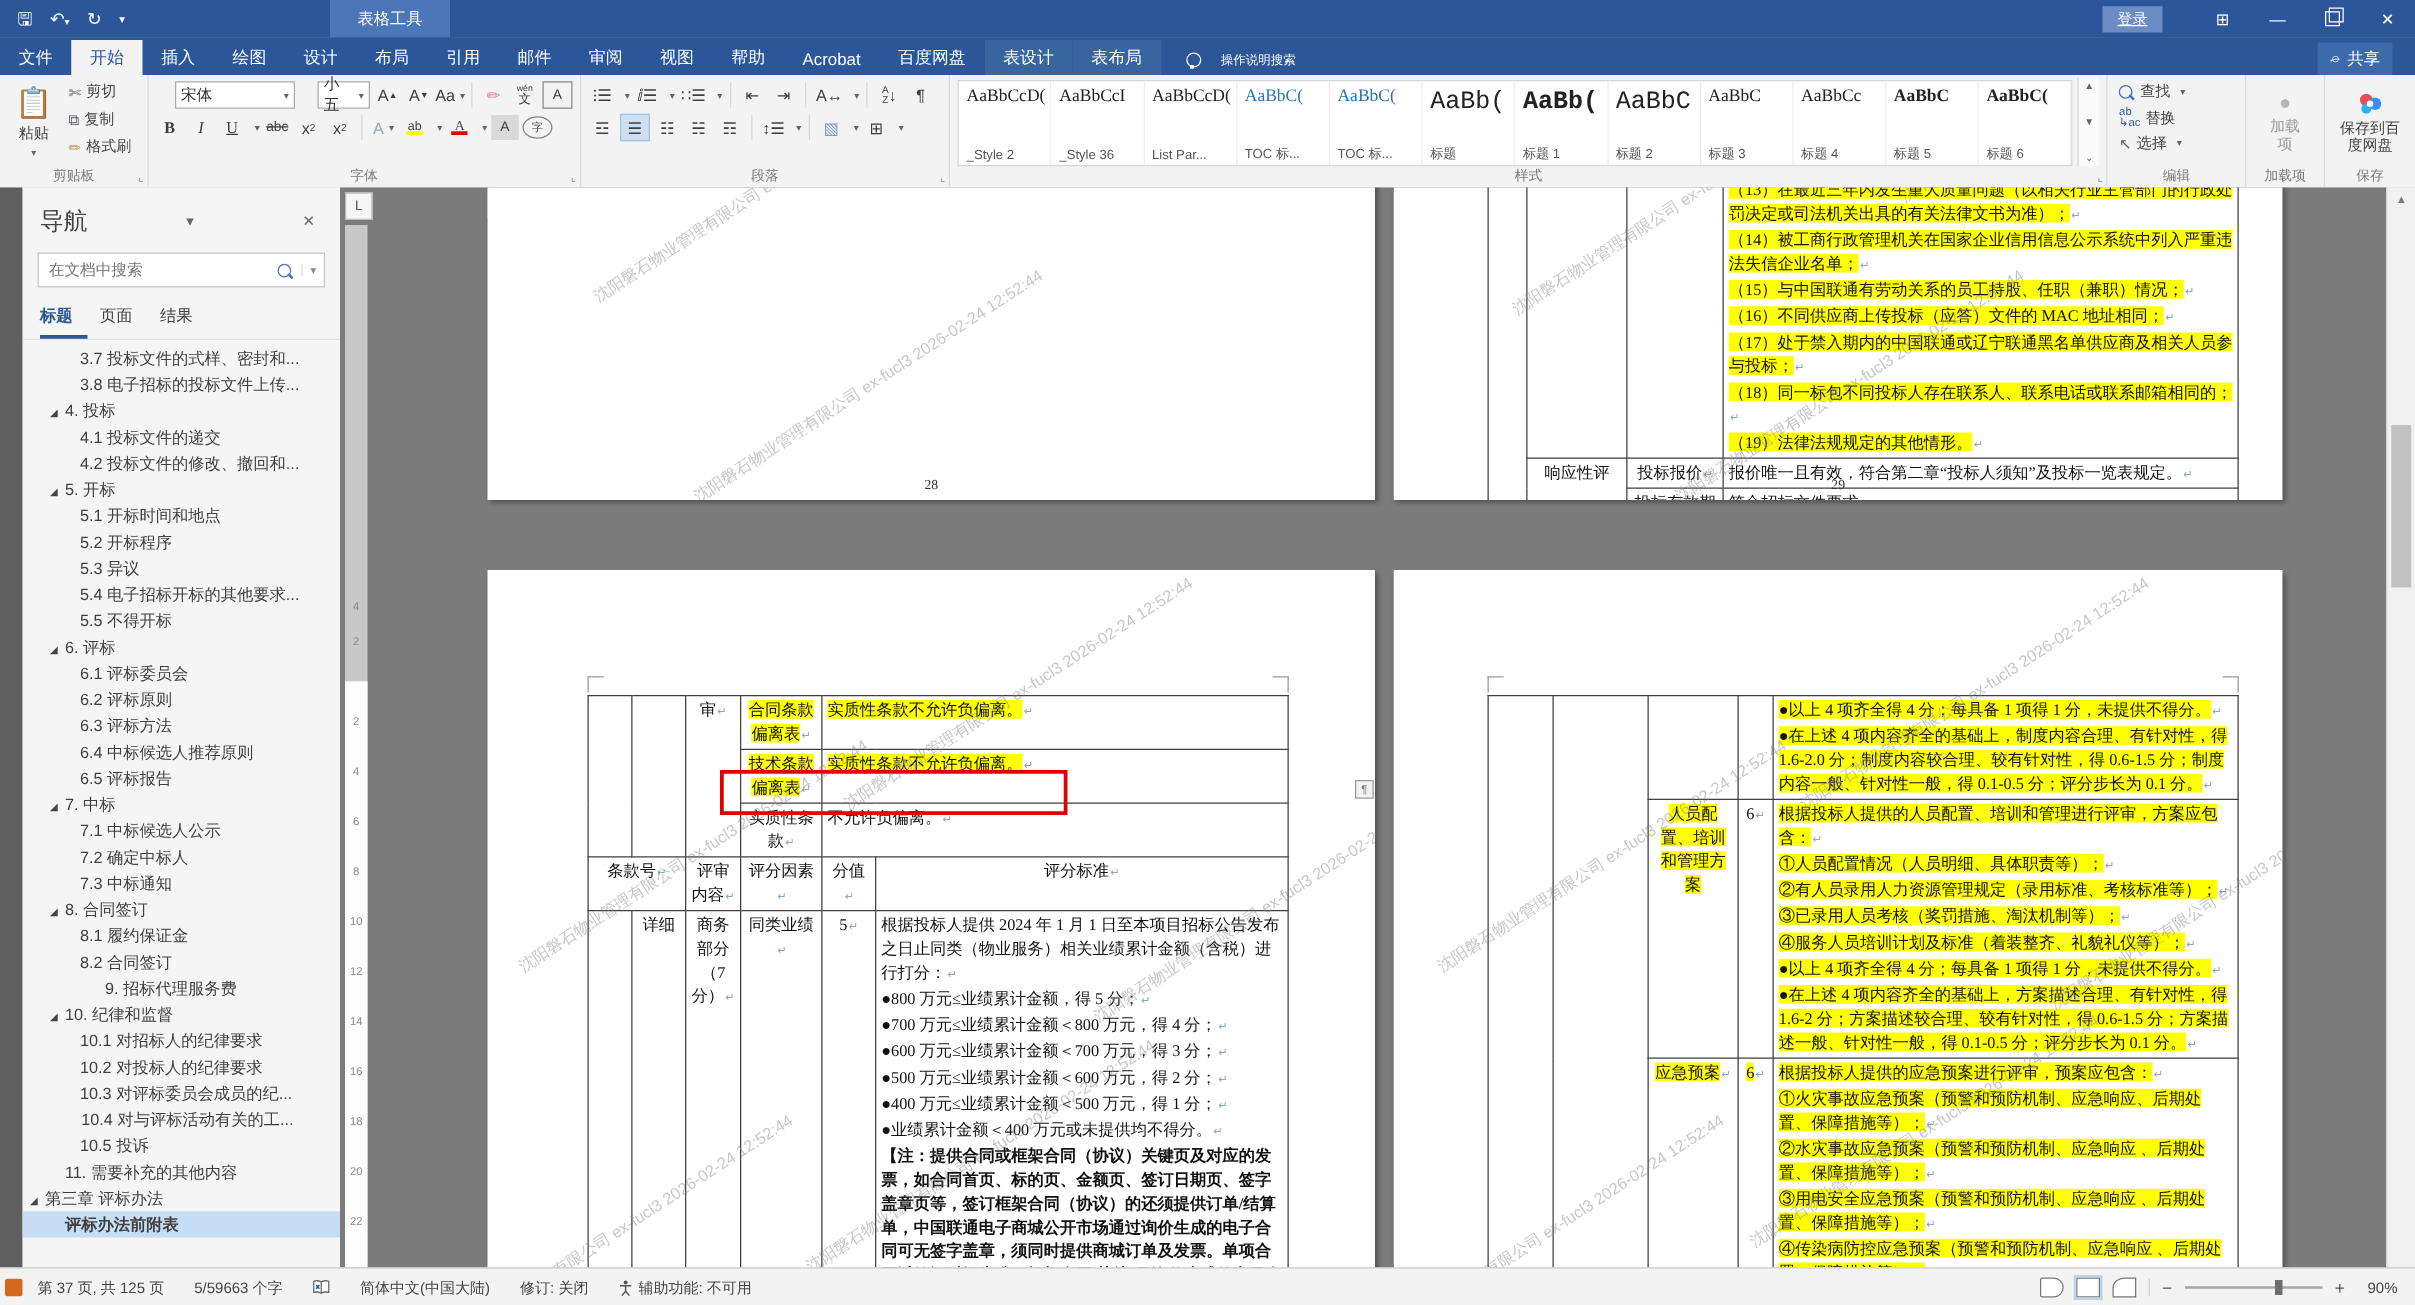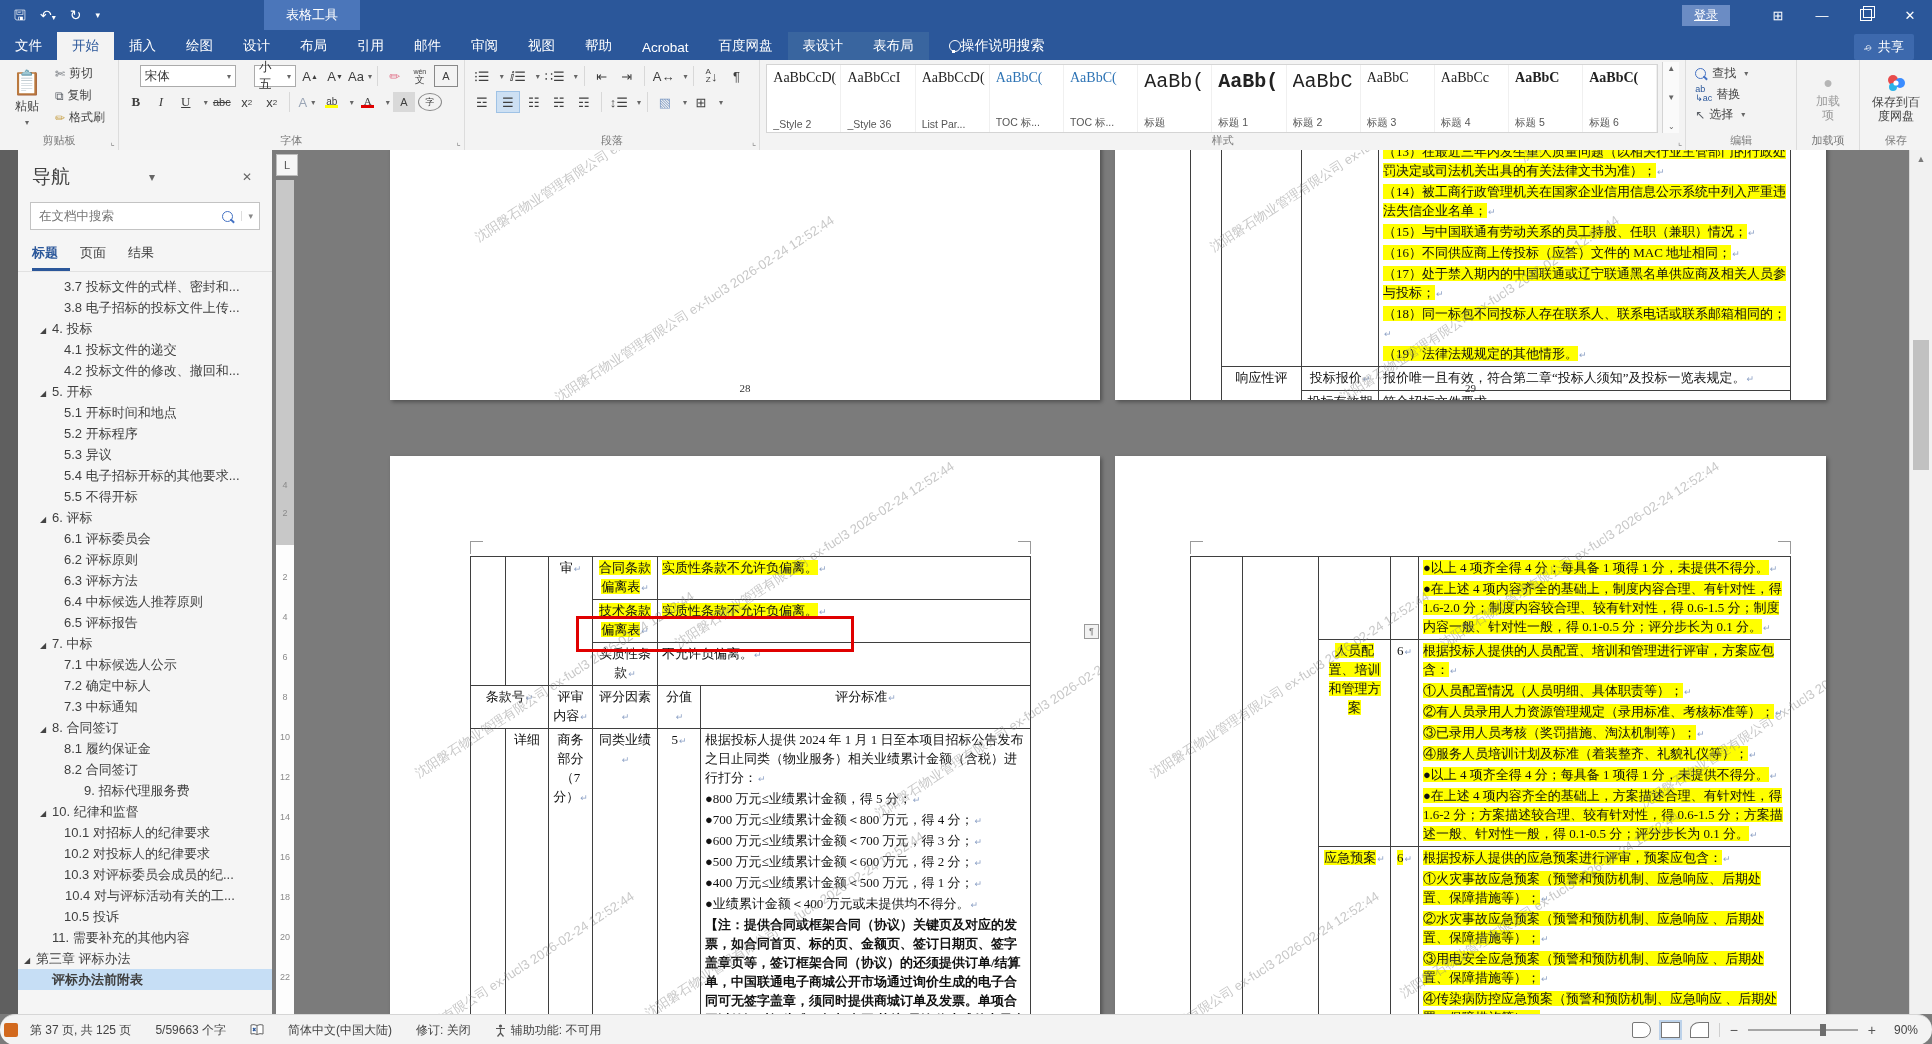--- a/index.html
+++ b/index.html
@@ -16,21 +16,21 @@
   #winctl{margin-left:auto;display:flex;align-items:center;height:30px;}
   #signin{background:#6b8cc4;padding:2px 12px;margin-right:26px;font-size:12px;text-decoration:underline;}
   .wbtn{width:44px;height:30px;display:flex;align-items:center;justify-content:center;font-size:13px;color:#fff;}
   .restore-glyph{position:relative;width:10px;height:10px;border:1px solid #fff;}
   .restore-glyph:before{content:"";position:absolute;left:2px;top:-4px;width:10px;height:10px;border:1px solid #fff;}
   
   #tabrow{position:absolute;left:0;top:30px;width:1932px;height:30px;background:#2b579a;display:flex;align-items:flex-end;color:#fff;}
   .rtab{padding:5px 15px;font-size:13.5px;white-space:nowrap;}
   .rtab.active{background:#f3f3f3;color:#2b579a;}
   .rtab.ctx{background:#39659f;}
-  #ribbonsearch{display:flex;align-items:center;gap:0;margin-left:10px;padding:5px 10px;font-size:14px;}
+  #ribbonsearch{display:flex;align-items:center;gap:16px;margin-left:10px;padding:5px 10px;font-size:10px;}
   #sharebtn{margin-left:auto;margin-right:18px;display:flex;align-items:center;gap:6px;padding:4px 10px;font-size:13px;background:#3d69ad;border-radius:2px;}
   .bulb{width:10px;height:10px;border:1.5px solid #fff;border-radius:50%;position:relative;}
   .bulb:after{content:"";position:absolute;left:2.5px;top:9px;width:3px;height:3px;background:#fff;}
   
   #ribbon{position:absolute;left:0;top:60px;width:1932px;height:90px;background:#f3f3f3;border-bottom:1px solid #d0cfcf;display:flex;}
   .rgroup{position:relative;border-right:1px solid #dcdcdc;display:flex;flex-direction:column;}
   .gbody{flex:1;display:flex;padding:4px 6px 0 6px;gap:4px;}
   .glabel{height:17px;text-align:center;font-size:11px;color:#7a7a7a;position:relative;}
   .launcher{position:absolute;right:3px;bottom:3px;font-size:9px;color:#8a8a8a;}
   .bigbtn{display:flex;flex-direction:column;align-items:center;justify-content:center;font-size:12px;color:#444;padding:0 6px;gap:3px;}
@@ -103,21 +103,21 @@
   #redbox{position:absolute;left:186px;top:160px;width:272px;height:30px;border:3px solid #e00000;z-index:5;}
   .cornermark{position:absolute;width:12px;height:12px;}
   .cm-tl{border-left:1px solid #9a9a9a;border-top:1px solid #9a9a9a;}
   .cm-tr{border-right:1px solid #9a9a9a;border-top:1px solid #9a9a9a;}
   #anchoricon{position:absolute;left:694px;top:168px;width:13px;height:13px;border:1px solid #9a9a9a;color:#777;font-size:9px;line-height:12px;text-align:center;background:#f2f2f2;}
   
   #vscroll{position:absolute;right:0;top:150px;width:22px;height:864px;background:#f1f1f1;border-left:1px solid #d9d9d9;}
   #vthumb{position:absolute;left:3px;top:190px;width:16px;height:130px;background:#c1c1c1;}
   .sarrow{position:absolute;left:0;width:22px;height:18px;text-align:center;font-size:9px;color:#7a7a7a;line-height:18px;}
   
-  #statusbar{position:absolute;left:0;top:1014px;width:1932px;height:30px;background:#f3f3f3;border-top:1px solid #d6d6d6;display:flex;align-items:center;font-size:12px;color:#444;border-radius:15px;}
+  #statusbar{position:absolute;left:0;top:1014px;width:1932px;height:30px;background:#f3f3f3;border-top:1px solid #d6d6d6;display:flex;align-items:center;font-size:12px;color:#444;}
   .sitem{padding:0 12px;white-space:nowrap;display:flex;align-items:center;gap:5px;}
   #appicon{width:14px;height:14px;background:#d2691e;border-radius:2px;margin-left:4px;}
   #sright{margin-left:auto;display:flex;align-items:center;gap:10px;padding-right:14px;}
   .viewic{width:17px;height:14px;border:1px solid #777;background:#fff;}
   .viewic.active{outline:2px solid #bcd2ea;}
   #zoomtrack{position:relative;width:110px;height:2px;background:#a6a6a6;}
   #zoomthumb{position:absolute;left:72px;top:-5px;width:6px;height:12px;background:#6d6d6d;}
   .zbtn{font-size:14px;color:#555;}
   .sv{width:1px;height:14px;background:#cfcfcf;}
 </style>

